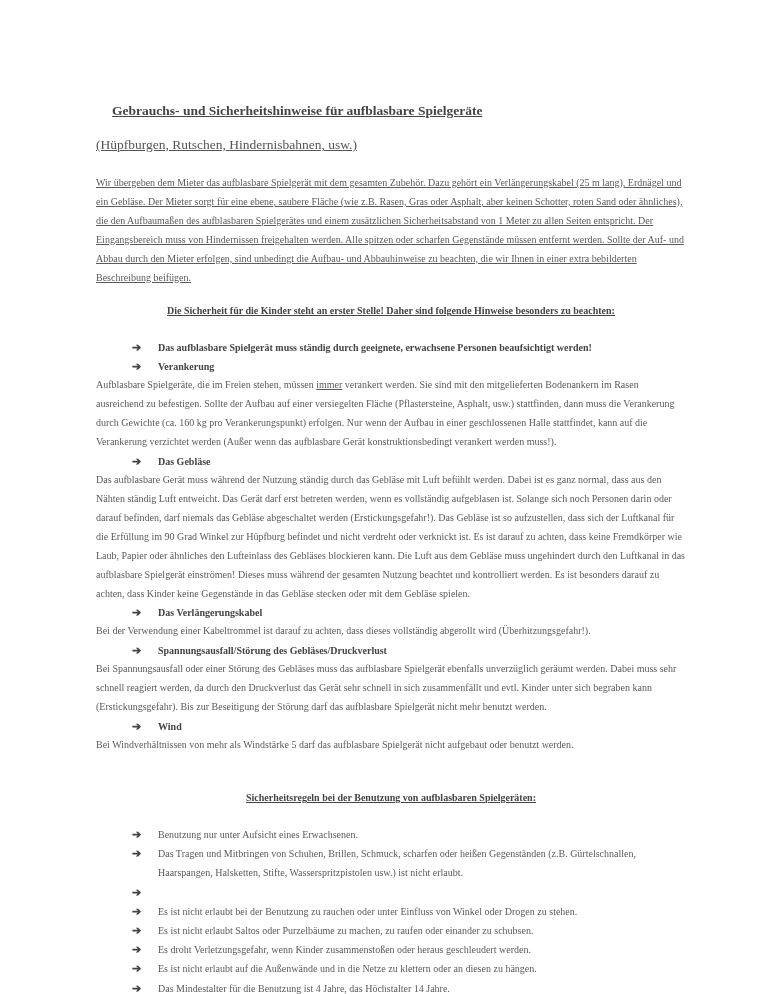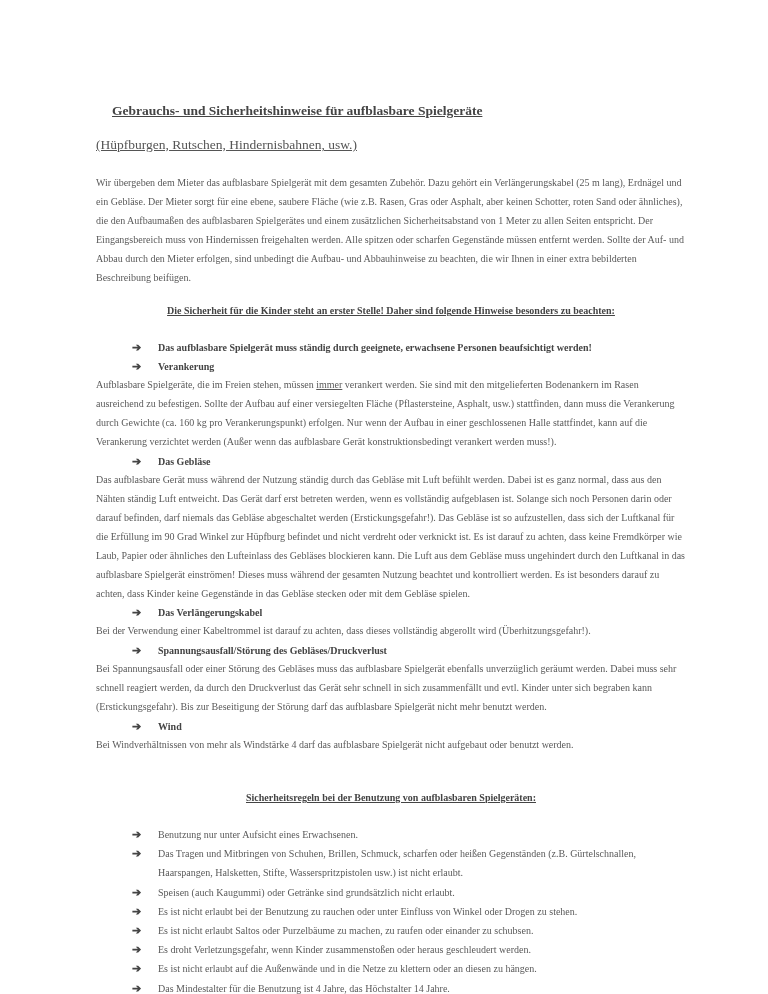--- a/index.html
+++ b/index.html
@@ -2,21 +2,21 @@
 <html><head>
 <meta charset="utf-8">
 <style>
   html, body { margin: 0; padding: 0; background: #ffffff; }
   body { width: 768px; height: 994px; position: relative; overflow: hidden;
          font-family: "Liberation Serif", "DejaVu Serif", serif; color: #555; }
   .page { position: absolute; left: 96px; top: 86px; width: 590px; }
   .title { font-size: 13.5px; font-weight: bold; text-decoration: underline; color: #444; margin: 16px; line-height: 18px; }
   .subtitle { font-size: 13.5px; color: #555; margin: 4px 0 0 0; line-height: 18px; text-decoration: underline; }
   .p { font-size: 10px; line-height: 18.9px; margin: 0; color: #5a5a5a; }
-  .intro { margin-top: 20px; }
+  .intro { margin-top: 20px; text-decoration: underline; }
   .sec-head { font-size: 10px; font-weight: bold; text-decoration: underline; color: #444; line-height: 18px; margin: 0; text-align: center; }
   .h-sec1 { margin-top: 15px; }
   .arrow-head { display: flex; align-items: baseline; font-size: 10px; line-height: 19px; font-weight: bold; color: #444; }
   .arrow-head .arr { width: 26px; padding-left: 36px; font-weight: bold; font-size: 11px; color: #444; }
   .first-head { margin-top: 18px; }
   .sec2 { margin-top: 34px; }
   .rules { margin-top: 18px; }
   .rule { display: flex; align-items: flex-start; font-size: 10px; line-height: 19.2px; color: #5a5a5a; }
   .rule .arr { width: 26px; padding-left: 36px; flex: none; font-weight: bold; font-size: 11px; color: #444; }
   .rule .txt { flex: 1; }
@@ -59,36 +59,35 @@
   <div class="arrow-head">
     <span class="arr">➔</span>
     <span>Spannungsausfall/Störung des Gebläses/Druckverlust</span>
   </div>
   <p class="p">Bei Spannungsausfall oder einer Störung des Gebläses muss das aufblasbare Spielgerät ebenfalls unverzüglich geräumt werden. Dabei muss sehr schnell reagiert werden, da durch den Druckverlust das Gerät sehr schnell in sich zusammenfällt und evtl. Kinder unter sich begraben kann (Erstickungsgefahr). Bis zur Beseitigung der Störung darf das aufblasbare Spielgerät nicht mehr benutzt werden.</p>
 
   <div class="arrow-head">
     <span class="arr">➔</span>
     <span>Wind</span>
   </div>
-  <p class="p">Bei Windverhältnissen von mehr als Windstärke 4 darf das aufblasbare Spielgerät nicht aufgebaut oder benutzt werden.</p>
+  <p class="p">Bei Windverhältnissen von mehr als Windstärke 5 darf das aufblasbare Spielgerät nicht aufgebaut oder benutzt werden.</p>
 
   <p class="sec-head sec2">Sicherheitsregeln bei der Benutzung von aufblasbaren Spielgeräten:</p>
 
   <div class="rules">
     <div class="rule">
         <span class="arr">➔</span>
         <span class="txt">Benutzung nur unter Aufsicht eines Erwachsenen.</span>
       </div>
     <div class="rule">
         <span class="arr">➔</span>
         <span class="txt">Das Tragen und Mitbringen von Schuhen, Brillen, Schmuck, scharfen oder heißen Gegenständen (z.B. Gürtelschnallen, Haarspangen, Halsketten, Stifte, Wasserspritzpistolen usw.)  ist nicht erlaubt.</span>
       </div>
     <div class="rule">
         <span class="arr">➔</span>
-        <span class="txt">Speisen (auch Kaugummi) oder Getränke sind grundsätzlich nicht erlaubt.</span>
       </div>
     <div class="rule">
         <span class="arr">➔</span>
         <span class="txt">Es ist nicht erlaubt bei der Benutzung zu rauchen oder unter Einfluss von Winkel oder Drogen zu stehen.</span>
       </div>
     <div class="rule">
         <span class="arr">➔</span>
         <span class="txt">Es ist nicht erlaubt Saltos oder Purzelbäume zu machen, zu raufen oder einander zu schubsen.</span>
       </div>
     <div class="rule">

